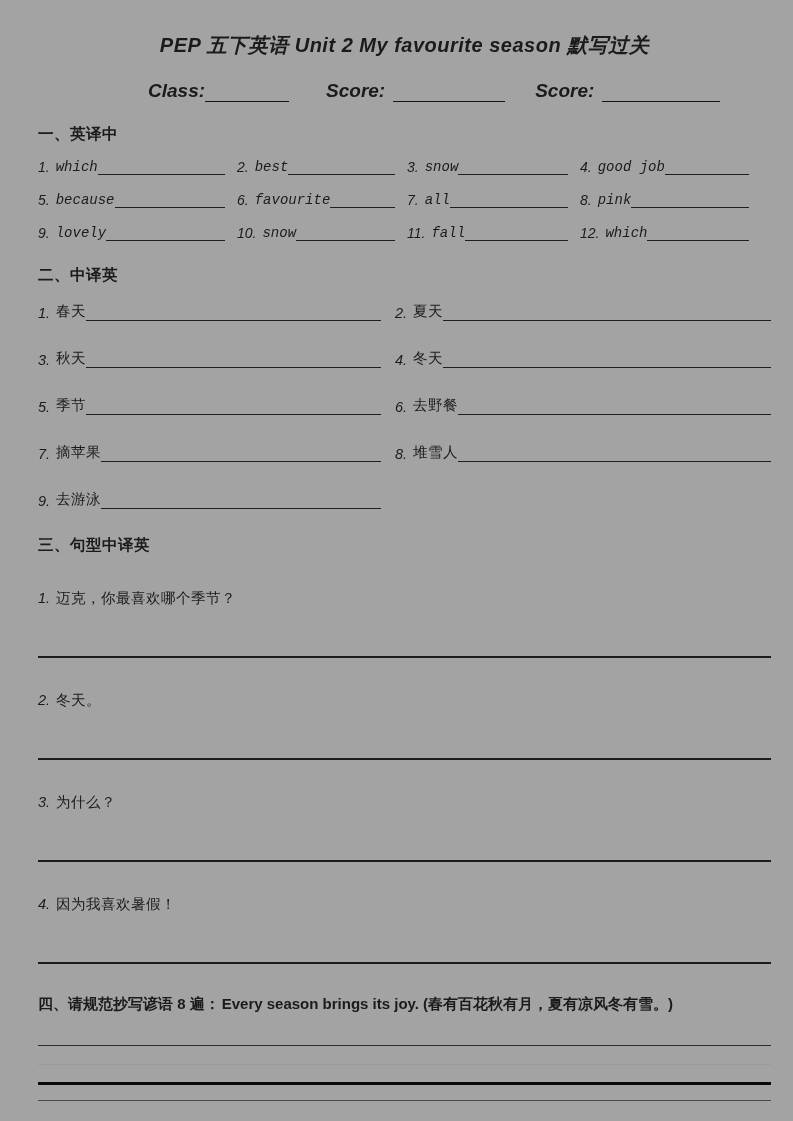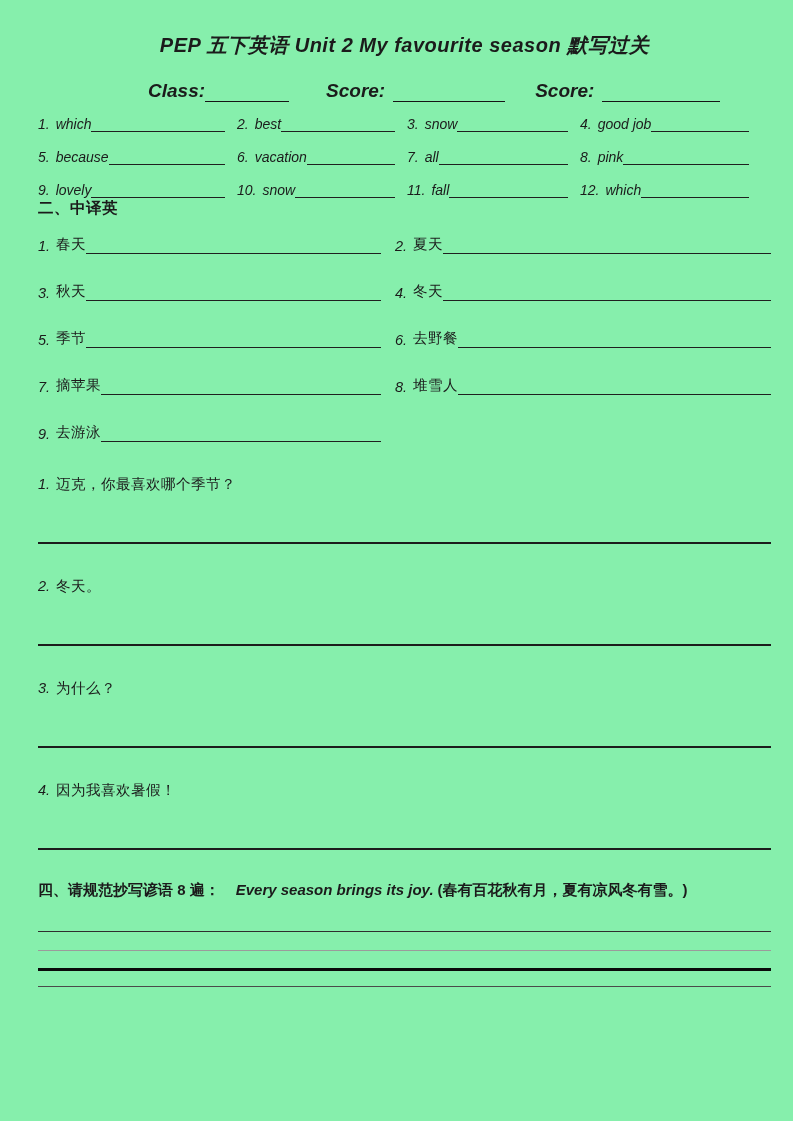--- a/index.html
+++ b/index.html
@@ -1,27 +1,27 @@
 <!DOCTYPE html>
 <html><head>
 <meta charset="utf-8">
 <style>
   html,body{margin:0;padding:0;background:#ffffff;}
   .page{
     position:relative;
     width:793px;height:1121px;
     margin:0 auto;
-    background:#86efac;
+    background:#a3a3a3;
     color:#1b1b1b;
     font-family:"Liberation Sans","DejaVu Sans",sans-serif;
     box-sizing:border-box;
     padding:0 22px 0 38px;
     overflow:hidden;
   }
-  .en{font-style:italic;}
+  .en{font-style:italic;font-family:Liberation Mono, monospace;}
   .num{font-style:italic;margin-right:6px;}
   .blank{
     display:inline-block;
     flex:1;
     border-bottom:1.6px solid #1f1f1f;
     height:14px;
     min-width:40px;
   }
   
   .title{
@@ -49,21 +49,21 @@
   .info .b-score{width:118px;margin-left:8px;}
   .info .gap1{width:37px;}
   .info .gap2{width:30px;}
   
   .sec-head{
     font-size:15.5px;
     font-weight:700;
     letter-spacing:.5px;
   }
   .h1{margin-top:22px;}
-  .h2{}
+  .h2{margin-top:24px;}
   .h3{margin-top:26px;}
   
   .grid1{
     margin-top:14px;
     display:grid;
     grid-template-columns:199px 170px 173px 1fr;
     row-gap:17px;
     font-size:14px;
   }
   .cell{display:flex;align-items:flex-end;padding-right:12px;}
@@ -91,21 +91,21 @@
     width:100%;
     height:0;
   }
   
   .s4-head{
     margin-top:31px;
     font-size:15px;
     font-weight:700;
     white-space:nowrap;
   }
-  .s4-en{font-style:italic;margin:0 4px 0 16px;}
+  .s4-en{margin:0 4px 0 2px;}
   .wgroup{margin-top:31px;}
   .wline{height:0;width:100%;}
   .wl1{border-top:1.4px solid #2e2e2e;}
   .wl2{border-top:1.3px solid #9b9b9b;margin-top:18px;}
   .wl3{border-top:3.5px solid #0a0a0a;margin-top:17px;}
   .wl4{border-top:1.4px solid #4a4a4a;margin-top:15px;}
   .cn{letter-spacing:.5px;}
 </style>
 </head>
 <body>
@@ -118,20 +118,21 @@
     <span class="lbl">Class:</span>
       <span class="iblank b-class"></span>
     <span class="gap1"></span>
     <span class="lbl">Score:</span>
       <span class="iblank b-name"></span>
     <span class="gap2"></span>
     <span class="lbl">Score:</span>
       <span class="iblank b-score"></span>
   </div>
 
+  <div class="sec-head h1">一、英译中</div>
 
   <div class="grid1">
     <div class="cell">
         <span class="num">1.</span>
         <span class="en">which</span>
         <span class="blank"></span>
       </div>
     <div class="cell">
         <span class="num">2.</span>
         <span class="en">best</span>
@@ -147,21 +148,21 @@
         <span class="en">good job</span>
         <span class="blank"></span>
       </div>
     <div class="cell">
         <span class="num">5.</span>
         <span class="en">because</span>
         <span class="blank"></span>
       </div>
     <div class="cell">
         <span class="num">6.</span>
-        <span class="en">vacation</span>
+        <span class="en">favourite</span>
         <span class="blank"></span>
       </div>
     <div class="cell">
         <span class="num">7.</span>
         <span class="en">all</span>
         <span class="blank"></span>
       </div>
     <div class="cell c4">
         <span class="num">8.</span>
         <span class="en">pink</span>
@@ -233,20 +234,21 @@
         <span class="blank"></span>
       </div>
     <div class="cell">
         <span class="num">9.</span>
         <span class="cn">去游泳</span>
         <span class="blank"></span>
       </div>
     <div class="cell c2"></div>
   </div>
 
+  <div class="sec-head h3">三、句型中译英</div>
 
   <div class="s3-item">
       <span class="num">1.</span>
       <span class="cn">迈克，你最喜欢哪个季节？</span>
     </div>
   <div class="answer-line"></div>
 
   <div class="s3-item">
       <span class="num">2.</span>
       <span class="cn">冬天。</span>

